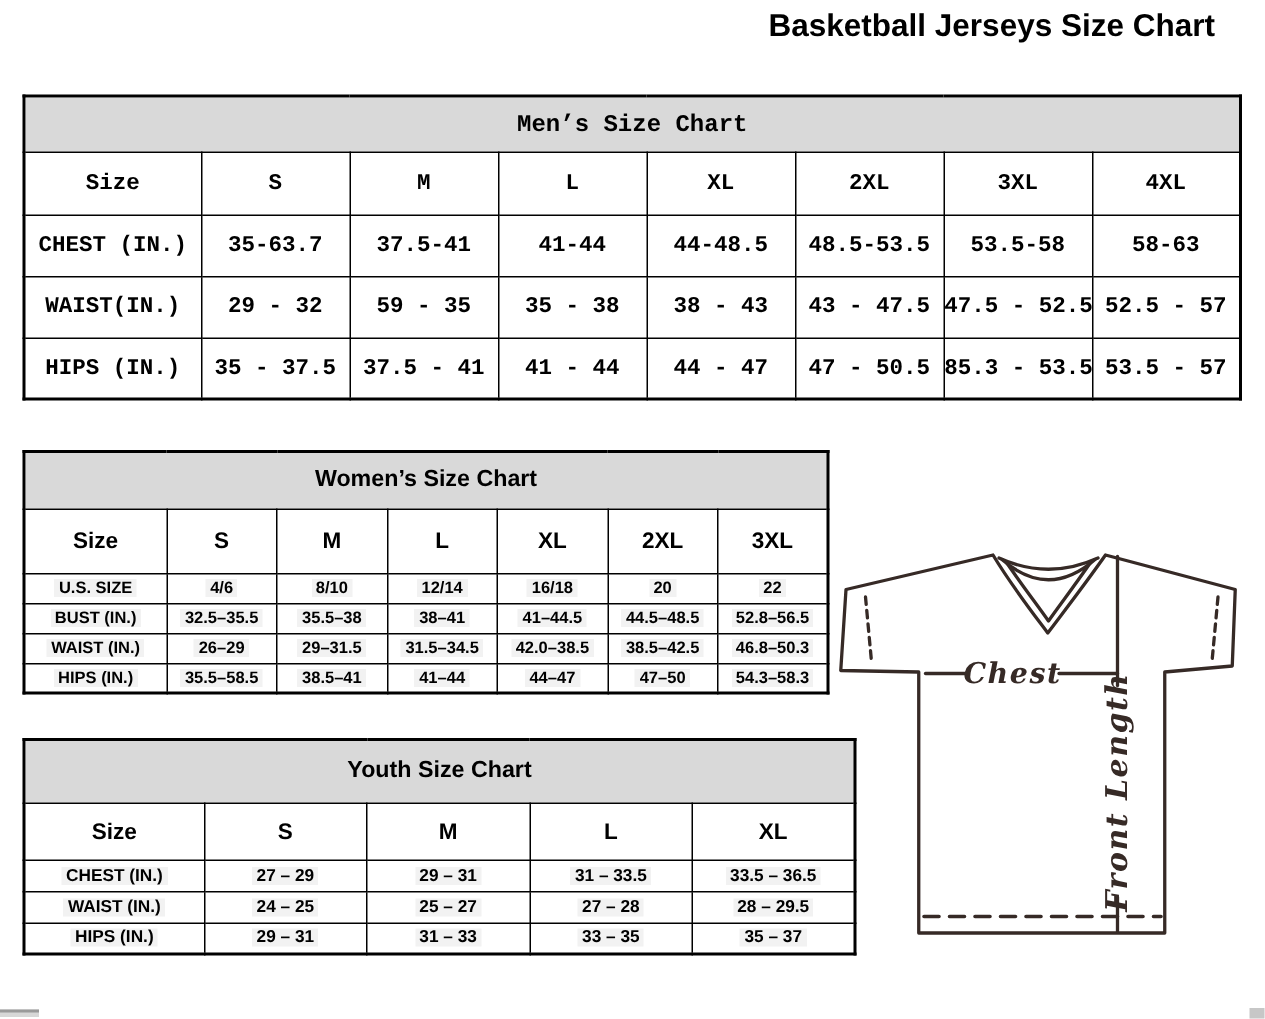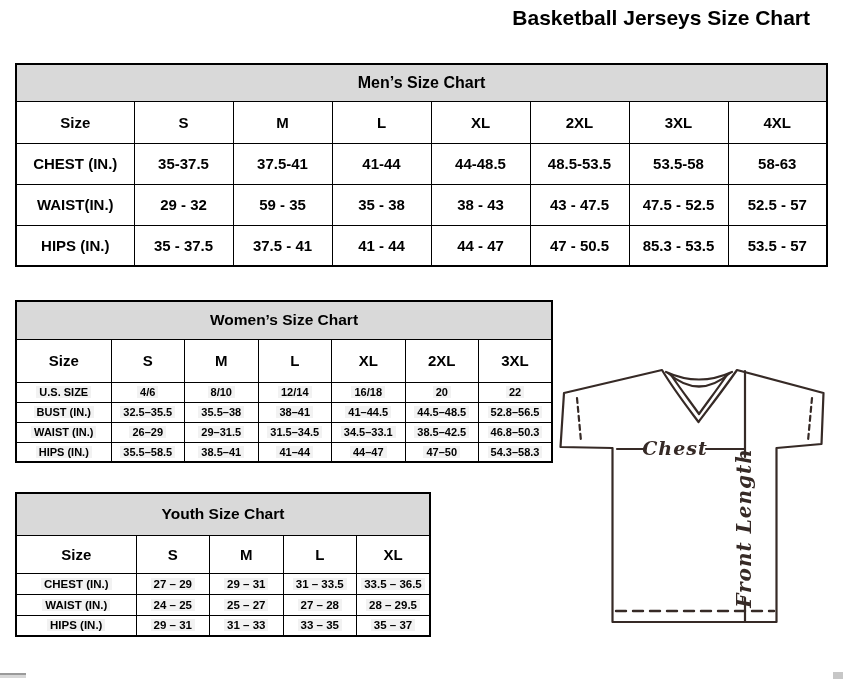--- a/index.html
+++ b/index.html
@@ -10,35 +10,35 @@
   .page-title { position:absolute; top:6px; left:0; width:810px;
                 text-align:right; font-size:21px; font-weight:bold; }
 
   table { position:absolute; border-collapse:collapse; table-layout:fixed;
           background:#fff; border:2px solid #000; }
   th, td { border:1px solid #000; text-align:center; vertical-align:middle;
            font-weight:bold; overflow:hidden; white-space:nowrap; }
   tr.band th { background:#d9d9d9; }
 
   
-  .men   { left:15px; top:63px;  width:813px; }
+  .men   { left:15px; top:63px;  width:813px;font-family:Liberation Mono, monospace; }
   .men   tr.band th { height:37px; font-size:16px; }
   .men   tr.cols th { height:42px; font-size:15px; }
   .men   tbody td   { height:41px; font-size:15px; }
   .men   col.label  { width:118px; }
 
   
   .women { left:15px; top:300px; width:538px; }
   .women tr.band th { height:38px; font-size:15.5px; }
   .women tr.cols th { height:43px; font-size:15px; }
   .women tbody td   { height:20px; font-size:11px; }
   .women col.label  { width:95px; }
 
   
-  .youth { left:15px; top:492px; width:416px;border-radius:29px; }
+  .youth { left:15px; top:492px; width:556px;border-radius:29px; }
   .youth tr.band th { height:42px; font-size:15.5px; }
   .youth tr.cols th { height:38px; font-size:15px; }
   .youth tbody td   { height:21px; font-size:11.5px; }
   .youth col.label  { width:120px; }
 
   .hl { background:#f2f2f2; padding:0 3px; }
 
   .jersey { position:absolute; left:555px; top:360px; }
   .dtext  { font-family:"DejaVu Serif","Liberation Serif",serif;
             font-style:italic; font-weight:bold; fill:#362a26; letter-spacing:1px; }
@@ -75,21 +75,21 @@
         <th>L</th>
         <th>XL</th>
         <th>2XL</th>
         <th>3XL</th>
         <th>4XL</th>
       </tr>
     </thead>
     <tbody>
       <tr>
         <td><span>CHEST (IN.)</span></td>
-        <td><span>35-37.5</span></td>
+        <td><span>35-63.7</span></td>
         <td><span>37.5-41</span></td>
         <td><span>41-44</span></td>
         <td><span>44-48.5</span></td>
         <td><span>48.5-53.5</span></td>
         <td><span>53.5-58</span></td>
         <td><span>58-63</span></td>
       </tr>
       <tr>
         <td><span>WAIST(IN.)</span></td>
         <td><span>29 - 32</span></td>
@@ -153,21 +153,21 @@
         <td><span class="hl">38–41</span></td>
         <td><span class="hl">41–44.5</span></td>
         <td><span class="hl">44.5–48.5</span></td>
         <td><span class="hl">52.8–56.5</span></td>
       </tr>
       <tr>
         <td><span class="hl">WAIST (IN.)</span></td>
         <td><span class="hl">26–29</span></td>
         <td><span class="hl">29–31.5</span></td>
         <td><span class="hl">31.5–34.5</span></td>
-        <td><span class="hl">34.5–33.1</span></td>
+        <td><span class="hl">42.0–38.5</span></td>
         <td><span class="hl">38.5–42.5</span></td>
         <td><span class="hl">46.8–50.3</span></td>
       </tr>
       <tr>
         <td><span class="hl">HIPS (IN.)</span></td>
         <td><span class="hl">35.5–58.5</span></td>
         <td><span class="hl">38.5–41</span></td>
         <td><span class="hl">41–44</span></td>
         <td><span class="hl">44–47</span></td>
         <td><span class="hl">47–50</span></td>

